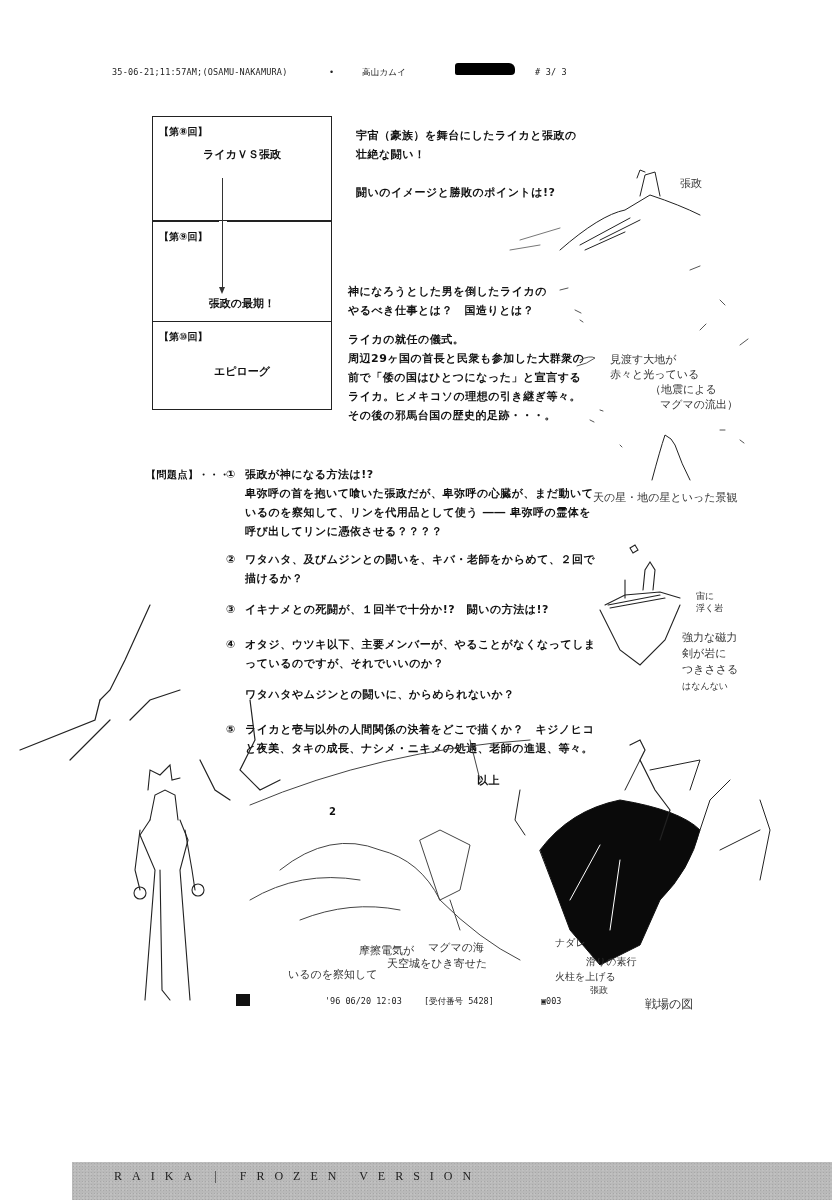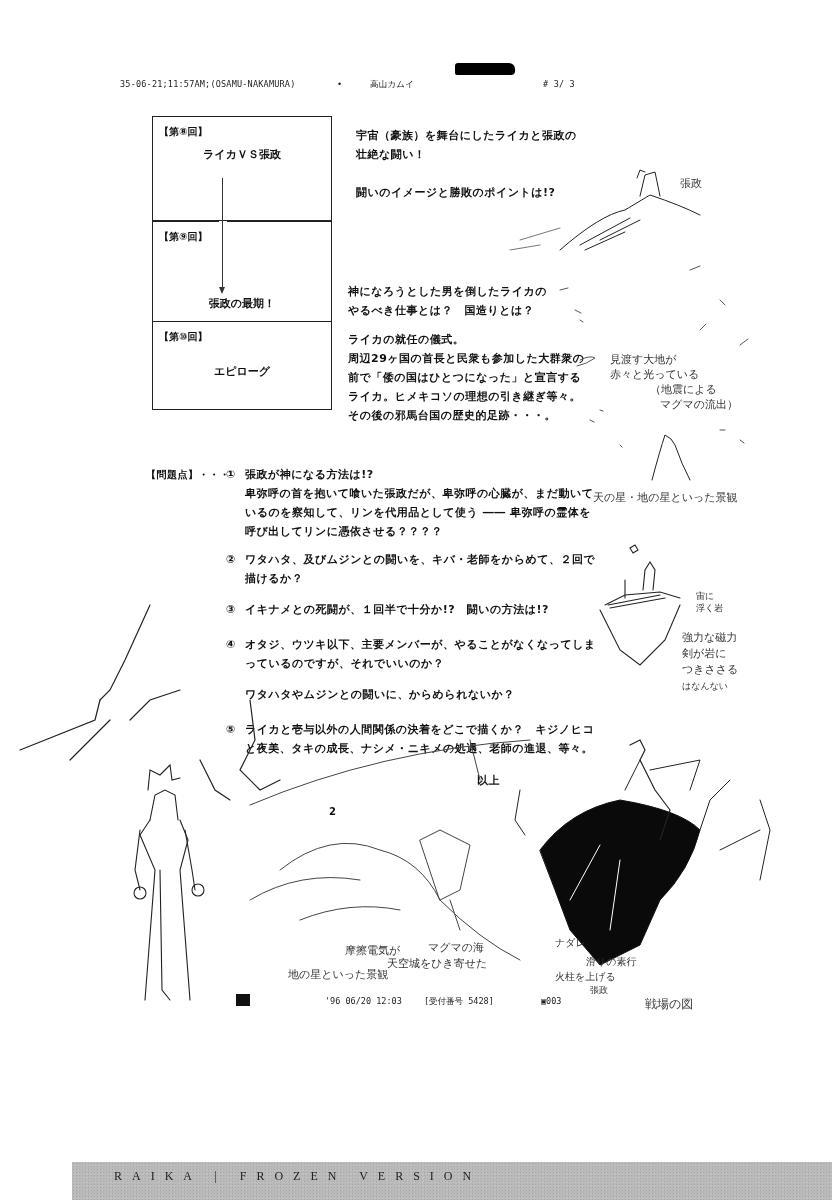--- a/index.html
+++ b/index.html
@@ -1,20 +1,20 @@
 <!DOCTYPE html>
 <html><head>
 <meta charset="utf-8">
 <style>
   html, body { margin:0; padding:0; }
   body { width:832px; height:1200px; position:relative; background:#ffffff; overflow:hidden;
          font-family:"DejaVu Sans", sans-serif; color:#111; }
   .abs { position:absolute; }
   .fax-header { top:63px; left:112px; width:480px; height:14px; font-family:"DejaVu Sans Mono", monospace; font-size:8.5px; letter-spacing:0.2px; color:#222; }
-  .fax-header span { position:absolute; top:16px; white-space:nowrap;margin-left:8px; }
+  .fax-header span { position:absolute; top:4px; white-space:nowrap; }
   .redact { position:absolute; left:455px; top:63px; width:60px; height:12px; background:#000; border-radius:3px 6px 4px 2px; }
   .jp { font-weight:bold; font-size:11px; line-height:19px; letter-spacing:0.5px; white-space:nowrap; }
   .box { position:absolute; left:152px; width:180px; border:1.5px solid #222; box-sizing:border-box; }
   .box .ep { position:absolute; left:6px; top:8px; font-size:10px; font-weight:bold; }
   .box .ttl { position:absolute; left:0; width:100%; text-align:center; font-size:11px; font-weight:bold; }
   .arrow-line { position:absolute; left:222px; top:178px; width:1px; height:112px; background:#333; }
   .arrow-head { position:absolute; left:219px; top:287px; width:0; height:0; border-left:3.5px solid transparent; border-right:3.5px solid transparent; border-top:7px solid #333; }
   .hand { font-family:"DejaVu Serif", serif; font-size:11px; color:#333; white-space:nowrap; }
   .footer-fax { font-family:"DejaVu Sans Mono", monospace; font-size:8.5px; color:#222; white-space:nowrap; }
   .sq { position:absolute; left:236px; top:994px; width:14px; height:12px; background:#111; }
@@ -188,24 +188,24 @@
 <div class="abs hand" style="left:696px;top:590px;font-size:9px;line-height:12px;">
   <div>宙に</div>
   <div>浮く岩</div>
 </div>
 <div class="abs hand" style="left:682px;top:630px;line-height:16px;">
   <div>強力な磁力</div>
   <div>剣が岩に</div>
   <div>つきささる</div>
   <div style="font-size:9px">はなんない</div>
 </div>
-<div class="abs hand" style="left:345px;top:943px;text-align:center;">摩擦電気が</div>
+<div class="abs hand" style="left:359px;top:943px;text-align:center;">摩擦電気が</div>
 <div class="abs hand" style="left:428px;top:940px;">マグマの海</div>
 <div class="abs hand" style="left:387px;top:956px;">天空城をひき寄せた</div>
-<div class="abs hand" style="left:288px;top:967px;">地の星といった景観</div>
+<div class="abs hand" style="left:288px;top:967px;">いるのを察知して</div>
 <div class="abs hand" style="left:555px;top:900px;font-size:10px;margin-top:36px;">ナダレ</div>
 <div class="abs hand" style="left:586px;top:955px;font-size:10px;">滑りの素行</div>
 <div class="abs hand" style="left:555px;top:970px;font-size:10px;">火柱を上げる</div>
 <div class="abs hand" style="left:590px;top:984px;font-size:9px;">張政</div>
 <div class="abs hand" style="left:645px;top:996px;font-size:12px;">戦場の図</div>
 
 <div class="sq"></div>
 <div class="abs footer-fax" style="left:325px;top:996px;">'96 06/20 12:03</div>
 <div class="abs footer-fax" style="left:424px;top:996px;">[受付番号 5428]</div>
 <div class="abs footer-fax" style="left:541px;top:996px;">▣003</div>

